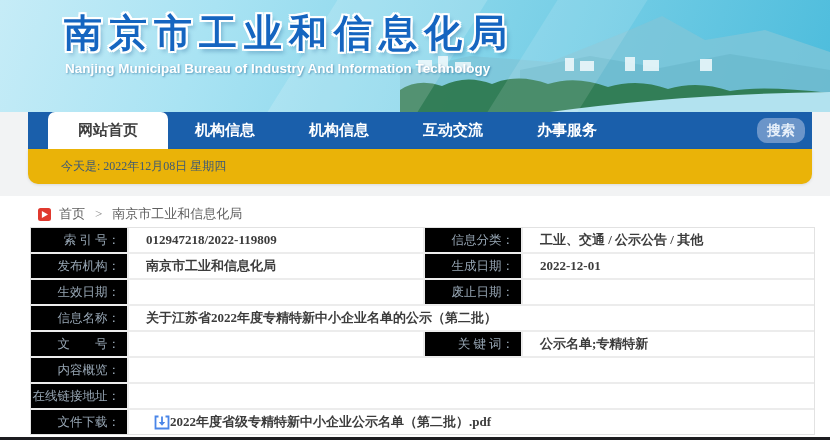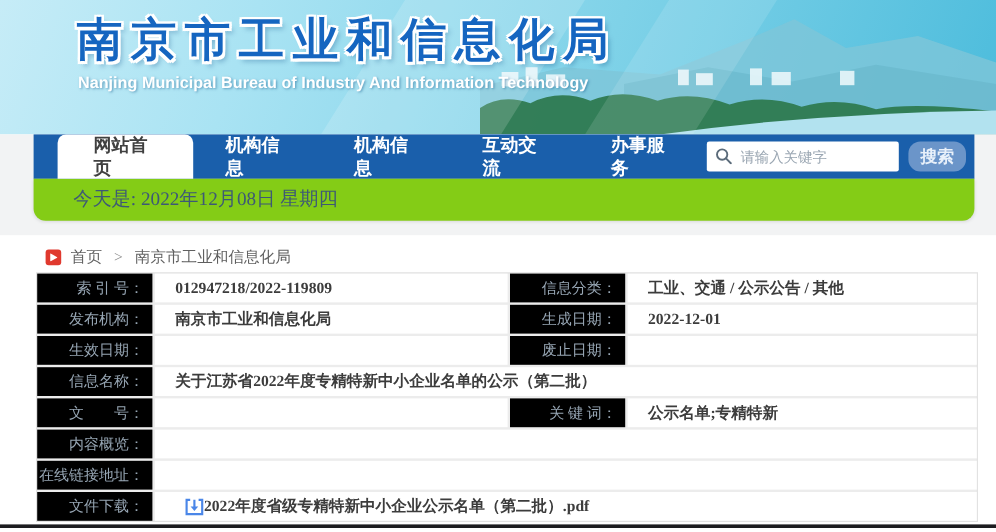--- a/index.html
+++ b/index.html
@@ -63,25 +63,25 @@
     padding-left:28px; font-size:12px; color:#333;
     font-family:"Liberation Sans", sans-serif;
   }
   .search-input::placeholder { color:#9aa6b2; }
   .search-btn {
     margin-left:8px; width:48px; height:25px; background:#6b95c9; border:none;
     border-radius:10px; color:#e9f1fa; font-size:14px; font-weight:bold; cursor:pointer;
     font-family:"Liberation Sans", sans-serif;
   }
   .date-bar {
-    height:35px; background:#84cc16; border-radius:0 0 10px 10px;
+    height:35px; background:#eab308; border-radius:0 0 10px 10px;
     box-shadow:0 1px 3px rgba(0,0,0,.10);
     display:flex; align-items:center; padding-left:33px;
     font-family:"Liberation Serif","DejaVu Serif",serif;
-    font-size:16px; color:#3d5976;
+    font-size:12px; color:#3d5976;
   }
   
   .breadcrumb {
     position:absolute; left:38px; top:205px; display:flex; align-items:center;
     font-family:"Liberation Serif","DejaVu Serif",serif;
     font-size:13px; color:#5f5f5f; z-index:2;
   }
   .bc-icon {
     width:13px; height:13px; background:#e0392e; border-radius:2.5px;
     display:inline-flex; align-items:center; justify-content:center; margin-right:8px;
@@ -143,27 +143,20 @@
 <div class="stripe"></div>
 
 <div class="nav-card">
   <div class="nav-bar">
     <div class="tab active">网站首页</div>
     <div class="tab">机构信息</div>
     <div class="tab">机构信息</div>
     <div class="tab">互动交流</div>
     <div class="tab">办事服务</div>
     <div class="search-zone">
-      <div class="search-box">
-        <svg width="14" height="14" viewBox="0 0 14 14">
-          <circle cx="5.8" cy="5.8" r="4.3" fill="none" stroke="#5b6b7a" stroke-width="1.6"></circle>
-          <line x1="9.2" y1="9.2" x2="13" y2="13" stroke="#5b6b7a" stroke-width="1.6" stroke-linecap="round"></line>
-        </svg>
-        <input class="search-input" type="text" placeholder="请输入关键字" style="">
-      </div>
       <button class="search-btn">搜索</button>
     </div>
   </div>
   <div class="date-bar">
     <span>今天是: 2022年12月08日  星期四</span>
   </div>
 </div>
 
 <div class="breadcrumb">
   <span class="bc-icon">

